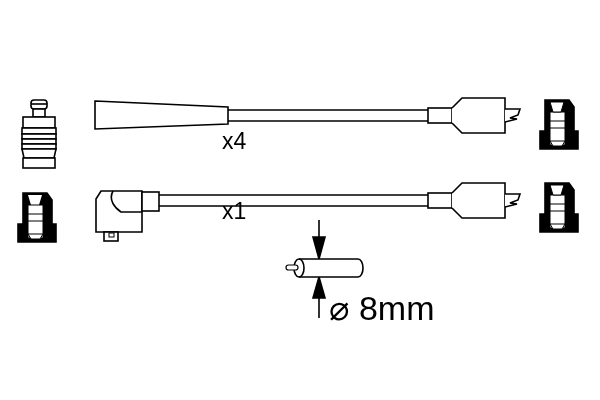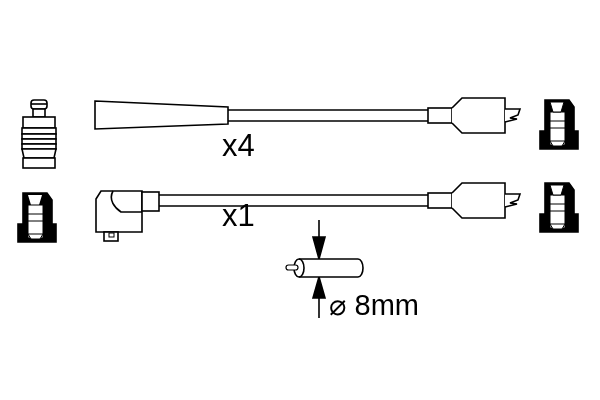--- a/index.html
+++ b/index.html
@@ -1,20 +1,20 @@
 <!DOCTYPE html>
 <html><head>
 <meta charset="utf-8">
 <style>
   html, body { margin: 0; padding: 0; background: #ffffff; }
   #canvas { position: relative; width: 600px; height: 400px; background: #ffffff; overflow: hidden; }
   svg { position: absolute; left: 0; top: 0; }
   .label { position: absolute; font-family: "Liberation Sans", sans-serif; color: #000; line-height: 1; }
-  .qty { font-size: 31px; }
-  .dim { font-size: 29px; }
+  .qty { font-size: 23px; }
+  .dim { font-size: 34px; }
 </style>
 </head>
 <body>
 
 <div id="canvas">
   <svg width="600" height="400" viewBox="0 0 600 400" xmlns="http://www.w3.org/2000/svg" fill="none" stroke="#000" stroke-width="1.6">
 
     <g>
       <rect x="31" y="100" width="16" height="9" rx="3" fill="#fff"></rect>
       <line x1="31" y1="104" x2="47" y2="104"></line>

